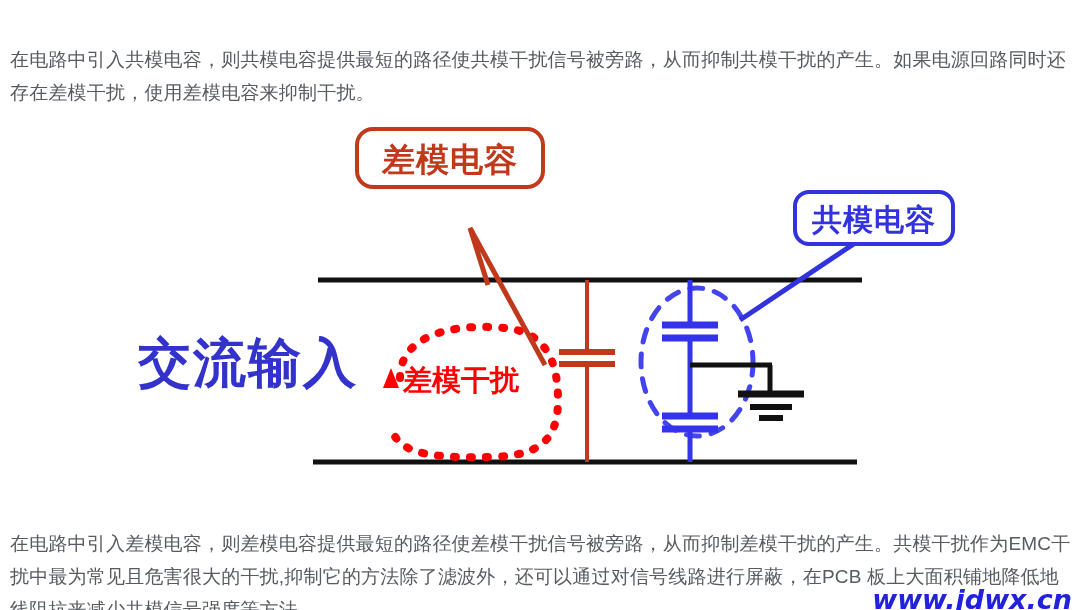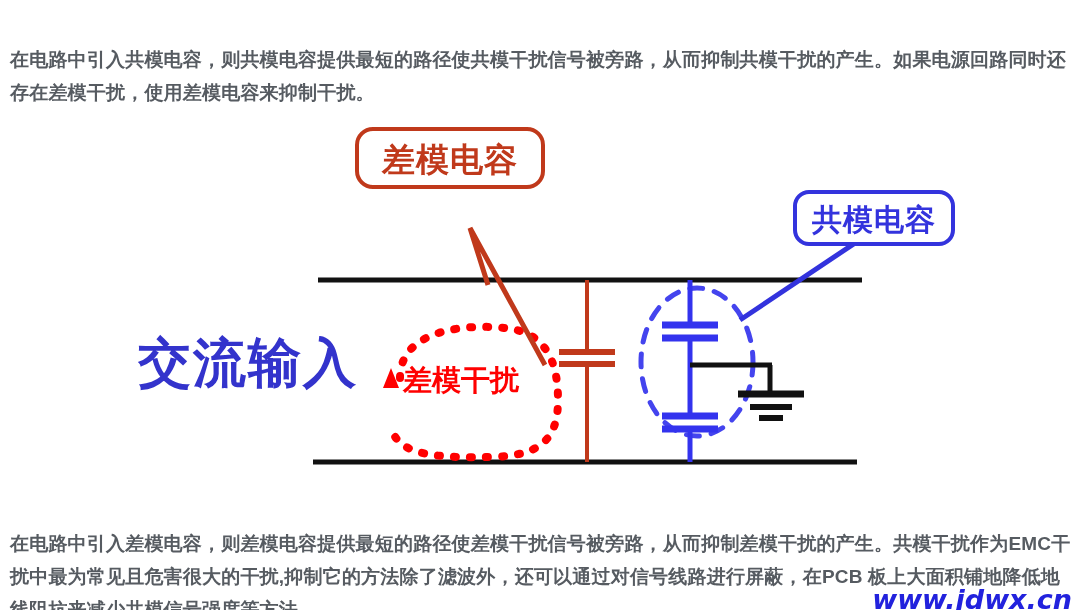--- a/index.html
+++ b/index.html
@@ -23,21 +23,20 @@
   }
 
   
   .para {
     position: absolute;
     color: #565b61;
     font-size: 19px;
     line-height: 33px;
     letter-spacing: 0.2px;
     font-family: "Liberation Sans", "DejaVu Sans", sans-serif;
-    font-weight: bold;
   }
   #para-top {
     left: 10px;
     top: 24px;
     width: 1062px;
   }
   #para-bottom {
     left: 10px;
     top: 508px;
     width: 1062px;

